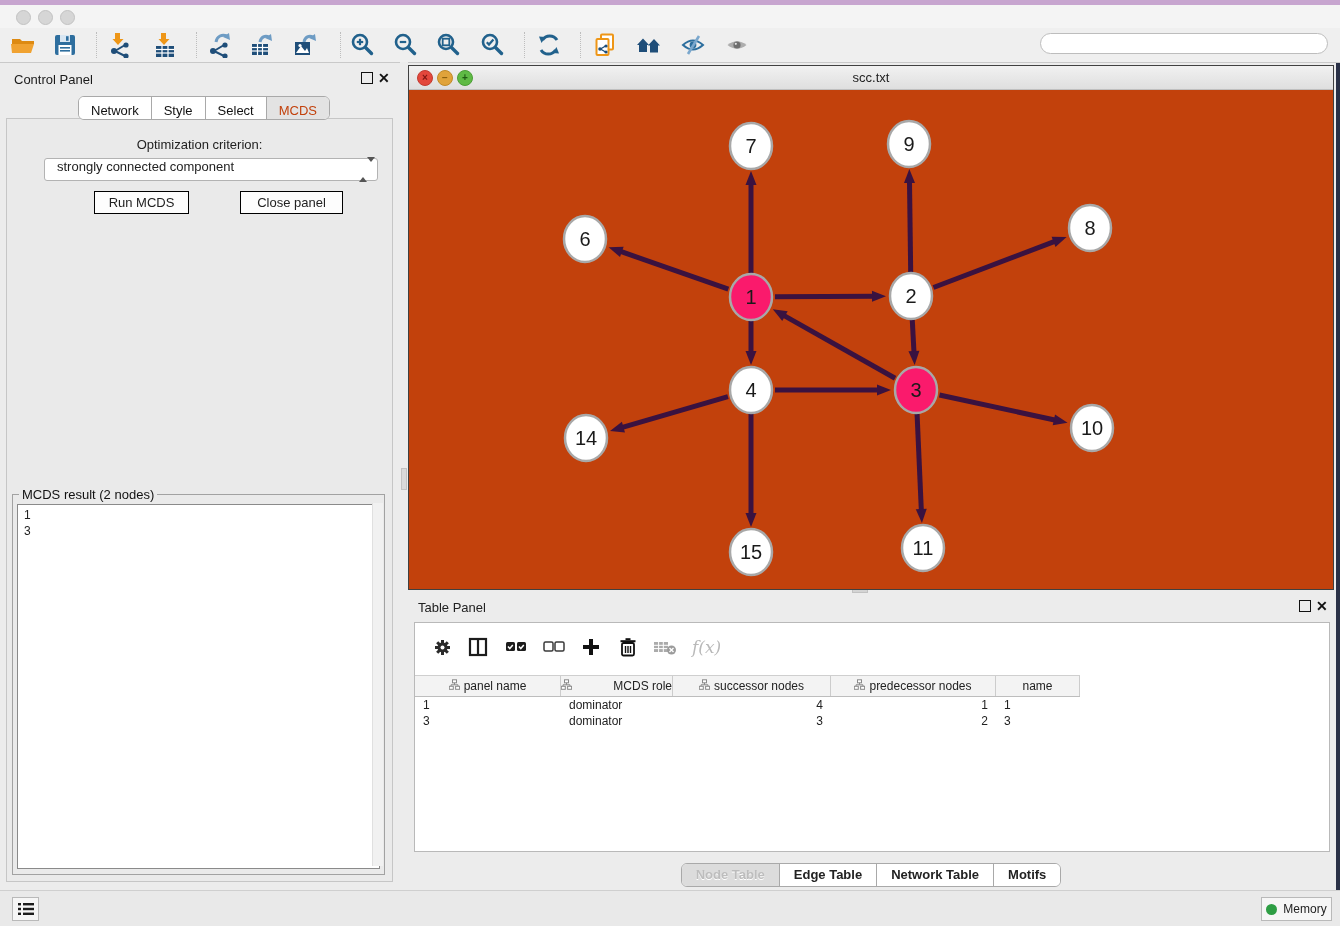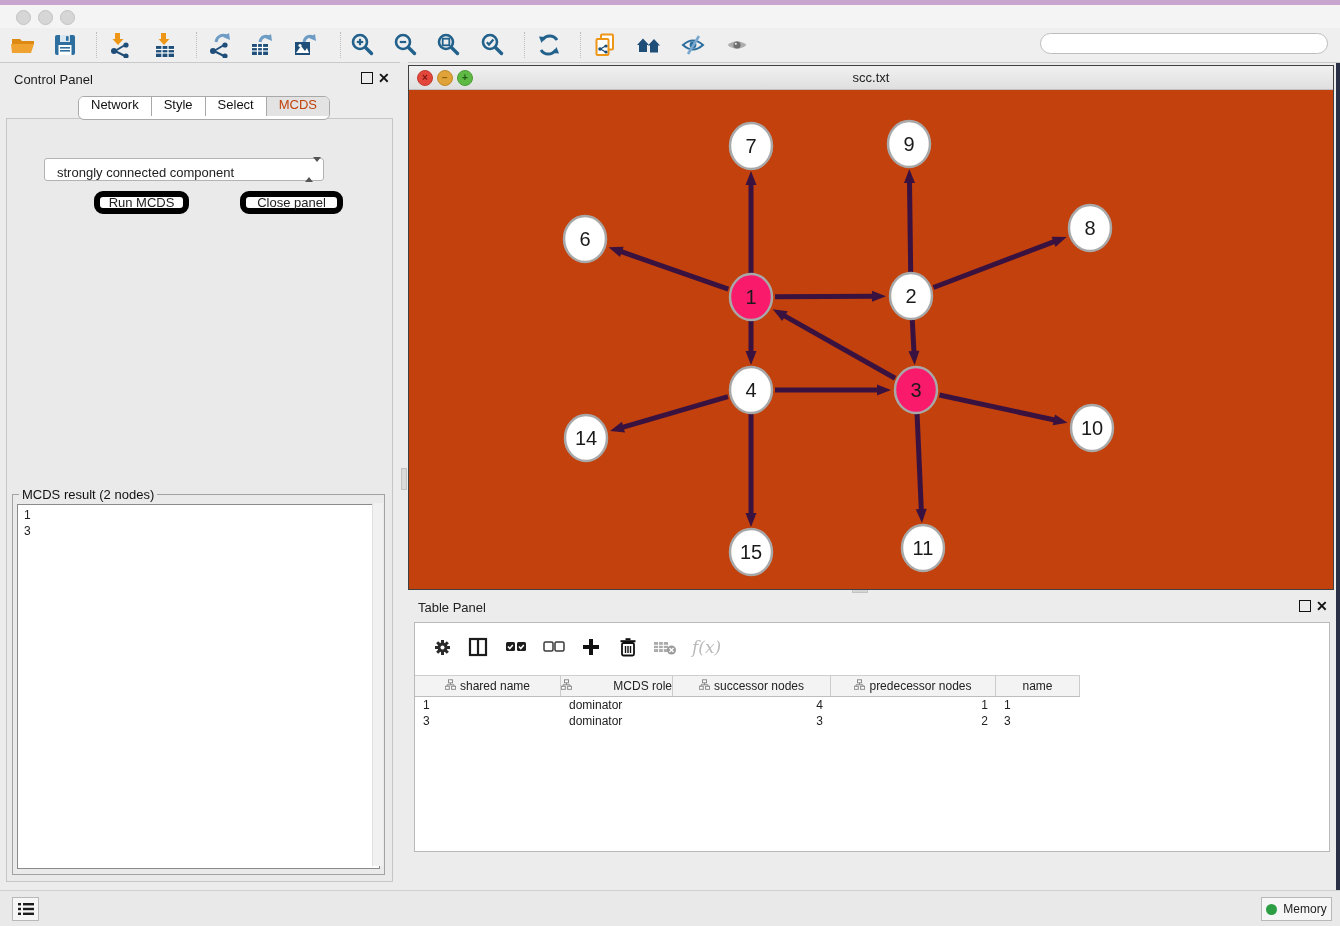--- a/index.html
+++ b/index.html
@@ -18,30 +18,30 @@
   #quick-search{position:absolute;left:1040px;top:5px;width:288px;height:21px;border:1px solid #BDBDBD;
       border-radius:11px;background:#fff;font-size:12px;padding:0 8px 0 24px;outline:none;box-sizing:border-box;}
   #search-mag{position:absolute;left:1047px;top:9px;}
   
   #cp-title{left:14px;top:72px;font-size:13px;color:#1A1A1A;}
   .panel-ctrl{position:absolute;top:72px;font-size:13px;color:#111;}
   .float-box{width:10px;height:10px;border:1.6px solid #111;display:inline-block;}
   .close-x{font-weight:bold;font-size:14px;color:#111;}
   #cp-pane{left:6px;top:118px;width:387px;height:764px;background:#EAEAEA;border:1px solid #C6C6C6;box-sizing:border-box;}
   #cp-tabs{left:78px;top:96px;height:22px;display:flex;border:1px solid #A9A9A9;border-radius:6px;overflow:hidden;background:#fff;}
-  .cp-tab{font-size:13px;padding:0 12px 0 12px;border-right:1px solid #A9A9A9;background:#fff;color:#111;height:19px;}
+  .cp-tab{font-size:13px;padding:6px 12px 0 12px;border-right:1px solid #A9A9A9;background:#fff;color:#111;height:19px;}
   .cp-tab:last-child{border-right:none;}
   .cp-tab.active{background:#E3E3E3;color:#c2410c;}
   #opt-label{left:6px;top:137px;width:387px;text-align:center;font-size:13px;}
-  #criterion-select{left:44px;top:158px;width:280px;height:23px;background:#fff;border:1px solid #B3B3B3;
-      border-radius:3px;font-size:13px;display:flex;align-items:flex-end;padding-left:12px;box-sizing:border-box;}
+  #criterion-select{left:44px;top:158px;width:334px;height:23px;background:#fff;border:1px solid #B3B3B3;
+      border-radius:3px;font-size:13px;display:flex;align-items:flex-start;padding-left:12px;box-sizing:border-box;}
   .stepper{position:absolute;right:8px;top:3px;width:10px;}
   .stepper .up{width:0;height:0;border-left:4px solid transparent;border-right:4px solid transparent;border-bottom:5px solid #555;margin-bottom:3px;}
   .stepper .dn{width:0;height:0;border-left:4px solid transparent;border-right:4px solid transparent;border-top:5px solid #555;}
-  .cp-btn{position:absolute;top:191px;height:23px;background:#FDFDFD;border:6px solid #000000;border-radius:9px;
+  .cp-btn{position:absolute;top:191px;height:23px;background:#FDFDFD;border:1px solid #000000;border-radius:0;
       font-size:13px;display:flex;align-items:center;justify-content:center;box-sizing:border-box;}
   #mcds-fieldset{position:absolute;left:12px;top:487px;width:373px;height:388px;border:1px solid #A2A2A2;
       margin:0;padding:0;box-sizing:border-box;}
   #mcds-fieldset legend{font-size:13px;margin-left:6px;padding:0 3px;color:#111;}
   #mcds-text{position:absolute;left:4px;top:2px;width:363px;height:365px;background:#fff;border:1px solid #8A8A8A;
       font-size:12px;line-height:16px;padding:2px 0 0 6px;white-space:pre;box-sizing:border-box;}
   #mcds-scroll{position:absolute;right:1px;top:1px;width:10px;height:363px;background:#F1F1F1;border-left:1px solid #E0E0E0;}
   
   #vsplit{left:400px;top:62px;width:8px;height:828px;background:#ECECEC;}
   #vsplit-grip{left:401px;top:468px;width:6px;height:22px;background:#D9D9D9;border:1px solid #C2C2C2;box-sizing:border-box;}
@@ -258,20 +258,21 @@
   <div class="panel-ctrl" style="left:378px;top:70px;"><span class="close-x">✕</span></div>
 
   <div class="abs" id="cp-pane"></div>
   <div class="abs" id="cp-tabs">
       <div class="cp-tab">Network</div>
       <div class="cp-tab">Style</div>
       <div class="cp-tab">Select</div>
       <div class="cp-tab active">MCDS</div>
     </div>
 
+  <div class="abs" id="opt-label">Optimization criterion:</div>
   <div class="abs" id="criterion-select">
     <span>strongly connected component</span>
     <span class="stepper"><span class="up"></span><span class="dn"></span></span>
   </div>
   <div class="cp-btn" style="left:94px;width:95px;">
       <span>Run MCDS</span>
     </div>
   <div class="cp-btn" style="left:203px;width:103px;margin-left:37px;">
       <span>Close panel</span>
     </div>
@@ -425,21 +426,21 @@
               <g stroke="#8A8A8A" fill="#fff" stroke-width="1">
                 <rect x="3.5" y="0.8" width="4" height="3"></rect>
                 <line x1="5.5" y1="3.8" x2="5.5" y2="5.8"></line>
                 <line x1="2" y1="5.8" x2="9" y2="5.8"></line>
                 <line x1="2" y1="5.8" x2="2" y2="7.3"></line>
                 <line x1="9" y1="5.8" x2="9" y2="7.3"></line>
                 <rect x="0.3" y="7.3" width="4" height="3"></rect>
                 <rect x="6.6" y="7.3" width="4" height="3"></rect>
               </g>
             </svg></span>
-          <span>shared name</span>
+          <span>panel name</span>
         </div>
         <div class="th" style="width: 112px; justify-content: space-between;">
           <span><svg width="11" height="11">
               <g stroke="#8A8A8A" fill="#fff" stroke-width="1">
                 <rect x="3.5" y="0.8" width="4" height="3"></rect>
                 <line x1="5.5" y1="3.8" x2="5.5" y2="5.8"></line>
                 <line x1="2" y1="5.8" x2="9" y2="5.8"></line>
                 <line x1="2" y1="5.8" x2="2" y2="7.3"></line>
                 <line x1="9" y1="5.8" x2="9" y2="7.3"></line>
                 <rect x="0.3" y="7.3" width="4" height="3"></rect>
@@ -491,20 +492,28 @@
         <div class="trow" style="top: 90px;">
           <div class="td" style="width: 146px; text-align: left;">3</div>
           <div class="td" style="width: 112px; text-align: left;">dominator</div>
           <div class="td" style="width: 158px; text-align: right;">3</div>
           <div class="td" style="width: 165px; text-align: right;">2</div>
           <div class="td" style="width: 84px; text-align: left;">3</div>
         </div>
       </div>
   </div>
 
+  <div class="abs" id="tp-tabs">
+      <div id="tp-tabs-inner">
+        <div class="tp-tab active">Node Table</div>
+        <div class="tp-tab">Edge Table</div>
+        <div class="tp-tab">Network Table</div>
+        <div class="tp-tab">Motifs</div>
+      </div>
+    </div>
 
   <div class="abs" id="statusbar"></div>
   <div class="abs" id="list-btn">
     <svg width="16" height="14">
         <g fill="#1C1C1C">
           <rect x="0" y="1" width="3" height="2.4"></rect>
           <rect x="5" y="1" width="11" height="2.4"></rect>
           <rect x="0" y="5.8" width="3" height="2.4"></rect>
           <rect x="5" y="5.8" width="11" height="2.4"></rect>
           <rect x="0" y="10.6" width="3" height="2.4"></rect>

